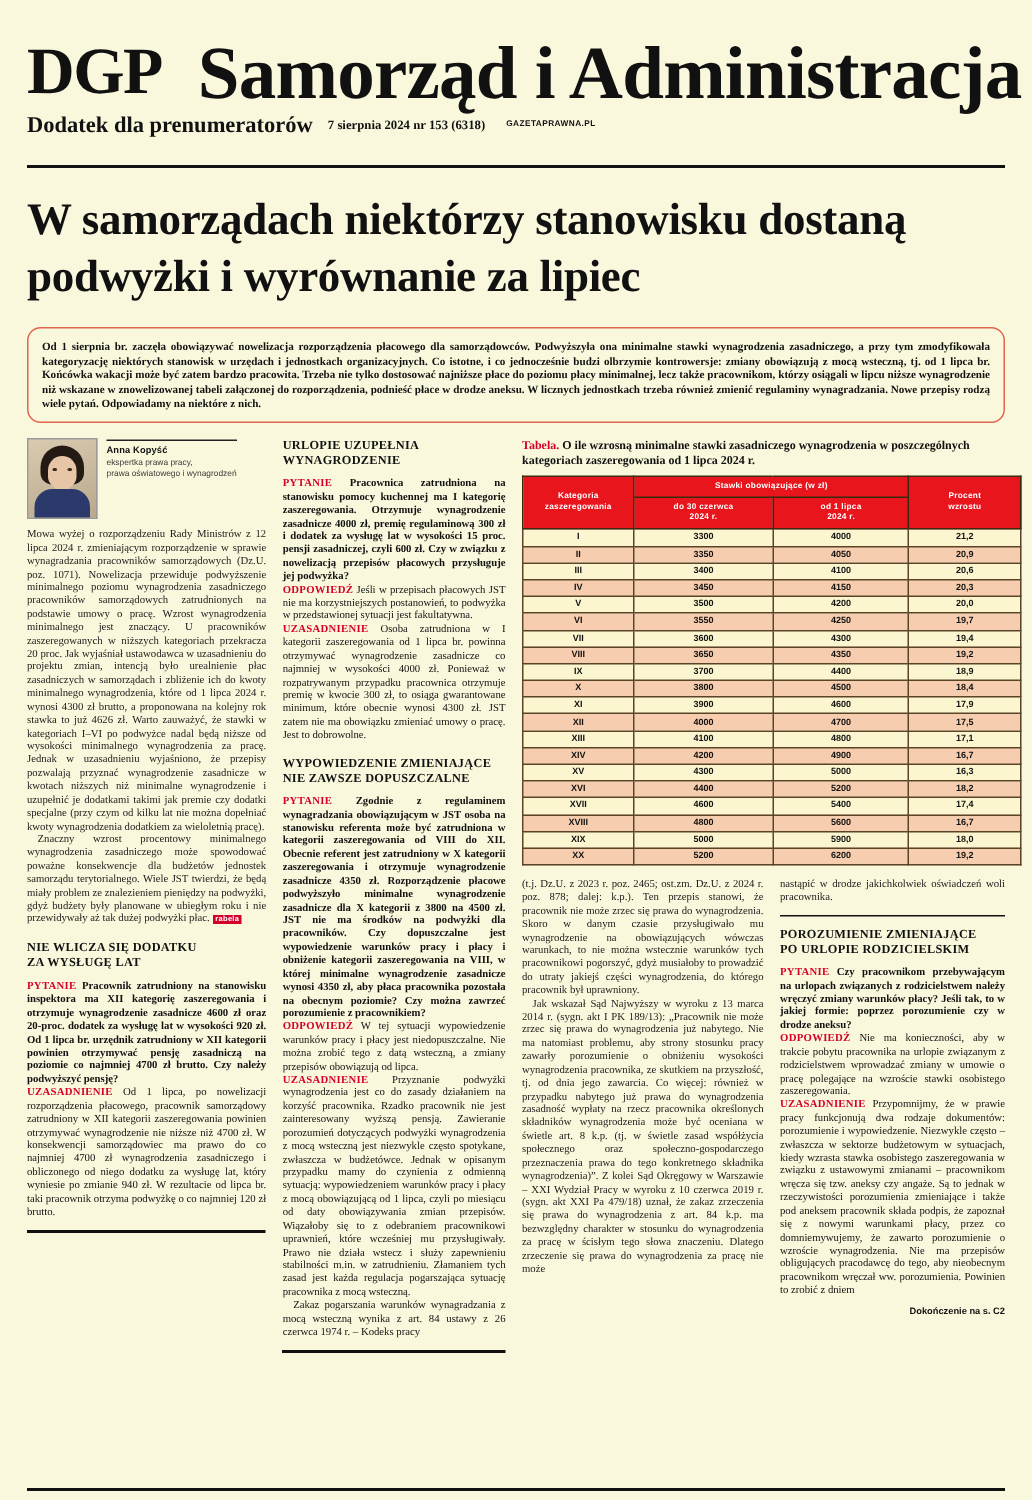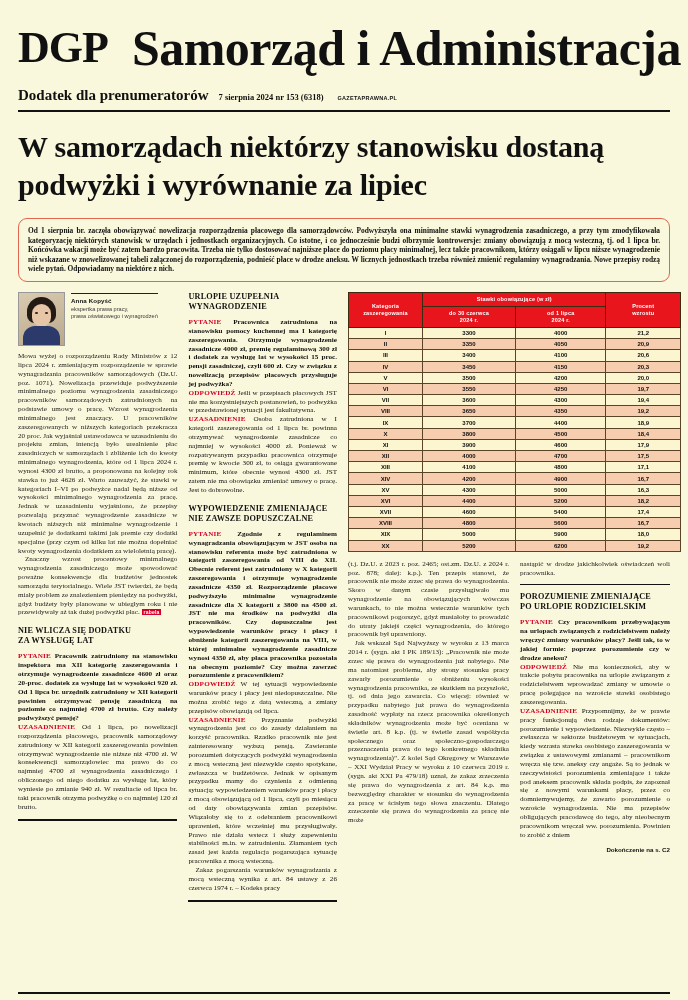--- a/index.html
+++ b/index.html
@@ -23,21 +23,21 @@
   .mh-rule{
     width:2px;background:#111;margin:0 12px;
     height:70px;margin-top:-2px;
   }
   .mh-title{
     font-family:"Liberation Serif",serif;
     font-weight:bold;font-size:50px;line-height:46px;
     letter-spacing:-0.5px;color:#111;white-space:nowrap;
   }
 
-  .subline{display:flex;align-items:flex-end;margin-top:-18px;position:relative;height:40px;}
+  .subline{display:flex;align-items:center;margin-top:-18px;position:relative;height:40px;}
   .sub-prenum{font-family:"Liberation Serif",serif;font-weight:bold;font-size:15px;color:#111;}
   .sub-date{font-family:"Liberation Serif",serif;font-weight:bold;font-size:8.5px;color:#111;margin-left:10px;padding-bottom:2px;}
   .sub-url{font-family:"Liberation Sans",sans-serif;font-weight:bold;font-size:5.5px;letter-spacing:.3px;color:#111;margin-left:14px;padding-bottom:3px;}
 
   .promo{position:absolute;right:0;bottom:-2px;text-align:right;}
   .promo-poleca{font-family:"Liberation Sans",sans-serif;font-size:4px;font-weight:bold;letter-spacing:.6px;color:#b3001b;margin-bottom:1px;}
   .promo-row{display:flex;align-items:baseline;justify-content:flex-end;}
   .promo-gazeta{font-family:"Liberation Sans",sans-serif;font-size:4.5px;font-weight:bold;letter-spacing:.4px;color:#b3001b;margin-right:3px;}
   .promo-big{font-family:"Liberation Sans",sans-serif;font-size:14px;font-weight:bold;color:#c4122f;line-height:14px;letter-spacing:-.2px;}
   .promo-big2{font-family:"Liberation Sans",sans-serif;font-size:14px;font-weight:bold;color:#c4122f;line-height:15px;letter-spacing:-.2px;text-align:right;}
@@ -213,20 +213,24 @@
       <p class="qa"><span class="lbl">PYTANIE</span> <span class="qtext">Zgodnie z regulaminem wynagradzania obowiązującym w JST osoba na stanowisku referenta może być zatrudniona w kategorii zaszeregowania od VIII do XII. Obecnie referent jest zatrudniony w X kategorii zaszeregowania i otrzymuje wynagrodzenie zasadnicze 4350 zł. Rozporządzenie płacowe podwyższyło minimalne wynagrodzenie zasadnicze dla X kategorii z 3800 na 4500 zł. JST nie ma środków na podwyżki dla pracowników. Czy dopuszczalne jest wypowiedzenie warunków pracy i płacy i obniżenie kategorii zaszeregowania na VIII, w której minimalne wynagrodzenie zasadnicze wynosi 4350 zł, aby płaca pracownika pozostała na obecnym poziomie? Czy można zawrzeć porozumienie z pracownikiem?</span></p>
       <p class="qa"><span class="lbl">ODPOWIEDŹ</span> <span>W tej sytuacji wypowiedzenie warunków pracy i płacy jest niedopuszczalne. Nie można zrobić tego z datą wsteczną, a zmiany przepisów obowiązują od lipca.</span></p>
       <p class="qa"><span class="lbl">UZASADNIENIE</span> <span>Przyznanie podwyżki wynagrodzenia jest co do zasady działaniem na korzyść pracownika. Rzadko pracownik nie jest zainteresowany wyższą pensją. Zawieranie porozumień dotyczących podwyżki wynagrodzenia z mocą wsteczną jest niezwykle często spotykane, zwłaszcza w budżetówce. Jednak w opisanym przypadku mamy do czynienia z odmienną sytuacją: wypowiedzeniem warunków pracy i płacy z mocą obowiązującą od 1 lipca, czyli po miesiącu od daty obowiązywania zmian przepisów. Wiązałoby się to z odebraniem pracownikowi uprawnień, które wcześniej mu przysługiwały. Prawo nie działa wstecz i służy zapewnieniu stabilności m.in. w zatrudnieniu. Złamaniem tych zasad jest każda regulacja pogarszająca sytuację pracownika z mocą wsteczną.</span></p>
       <p class="qa" style="text-indent:7px">Zakaz pogarszania warunków wynagradzania z mocą wsteczną wynika z art. 84 ustawy z 26 czerwca 1974 r. – Kodeks pracy</p>
 
       <div class="rule-line"></div>
     </div>
 
     <div class="rightblock">
 
+      <div class="tbl-kicker">
+        <span class="tb-red">Tabela.</span>
+        <span>O ile wzrosną minimalne stawki zasadniczego wynagrodzenia w poszczególnych kategoriach zaszeregowania od 1 lipca 2024 r.</span>
+      </div>
 
       <table class="tbl">
         <thead>
           <tr>
             <th rowspan="2" style="white-space:pre-line">Kategoria
 zaszeregowania</th>
             <th colspan="2">Stawki obowiązujące (w zł)</th>
             <th rowspan="2" style="white-space:pre-line">Procent
 wzrostu</th>
           </tr>

